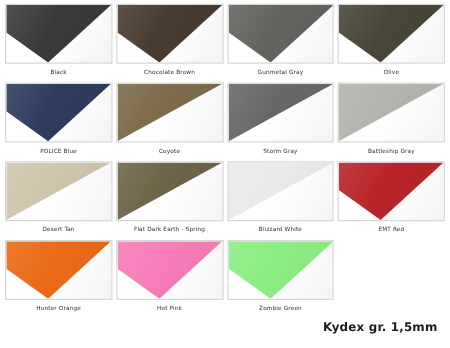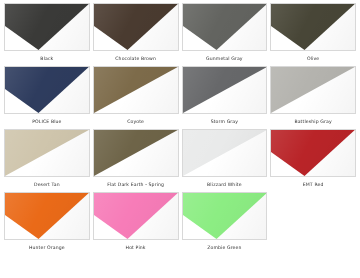--- a/index.html
+++ b/index.html
@@ -223,14 +223,15 @@
         <div class="swatch-card">
           <svg class="swatch-shape" viewBox="0 0 100 100" preserveAspectRatio="none">
             <polygon points="0,0 100,0 40,100 0,48" fill="#8ced83"></polygon>
           </svg>
           <div class="sheen"></div>
         </div>
         <div class="swatch-label">Zombie Green</div>
       </div>
     </div>
 
+  <div id="footer-note">Kydex gr. 1,5mm</div>
 
 </div>
 
 </body></html>

